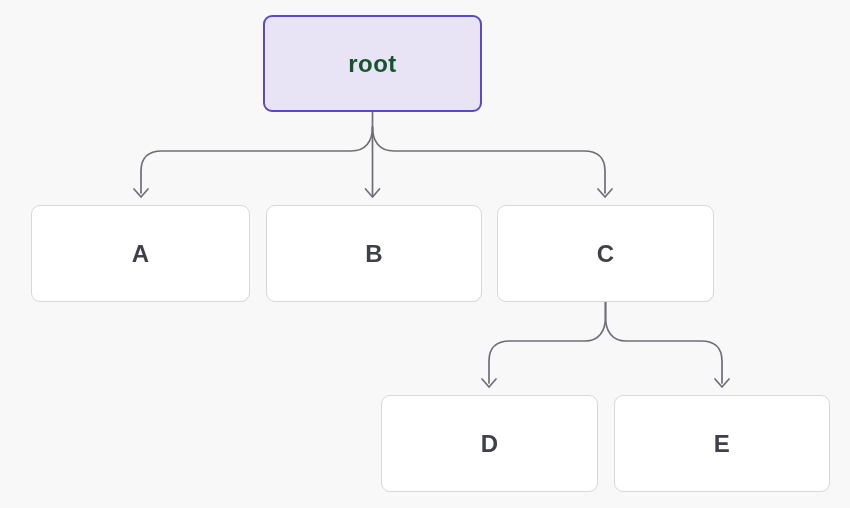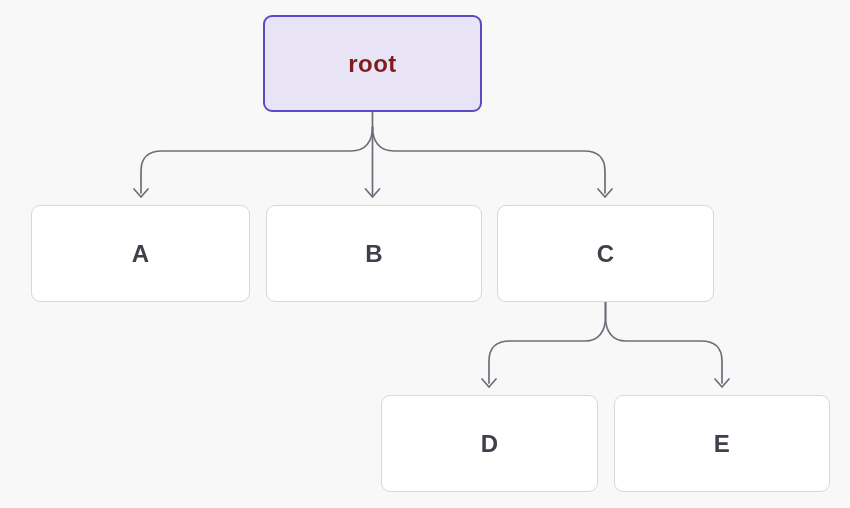--- a/index.html
+++ b/index.html
@@ -44,21 +44,21 @@
     color: #3f404a;
     letter-spacing: 0.4px;
     user-select: none;
   }
   .node--root {
     background: #e8e4f6;
     border: 2px solid #5b4ac7;
     border-radius: 9px;
   }
   .node--root .node-label {
-    color: #7f1d1d;
+    color: #14532d;
   }
 </style>
 </head>
 <body>
 
 <div class="canvas">
 
   <svg class="edges-layer" viewBox="0 0 850 508" xmlns="http://www.w3.org/2000/svg">
 
     <g>

